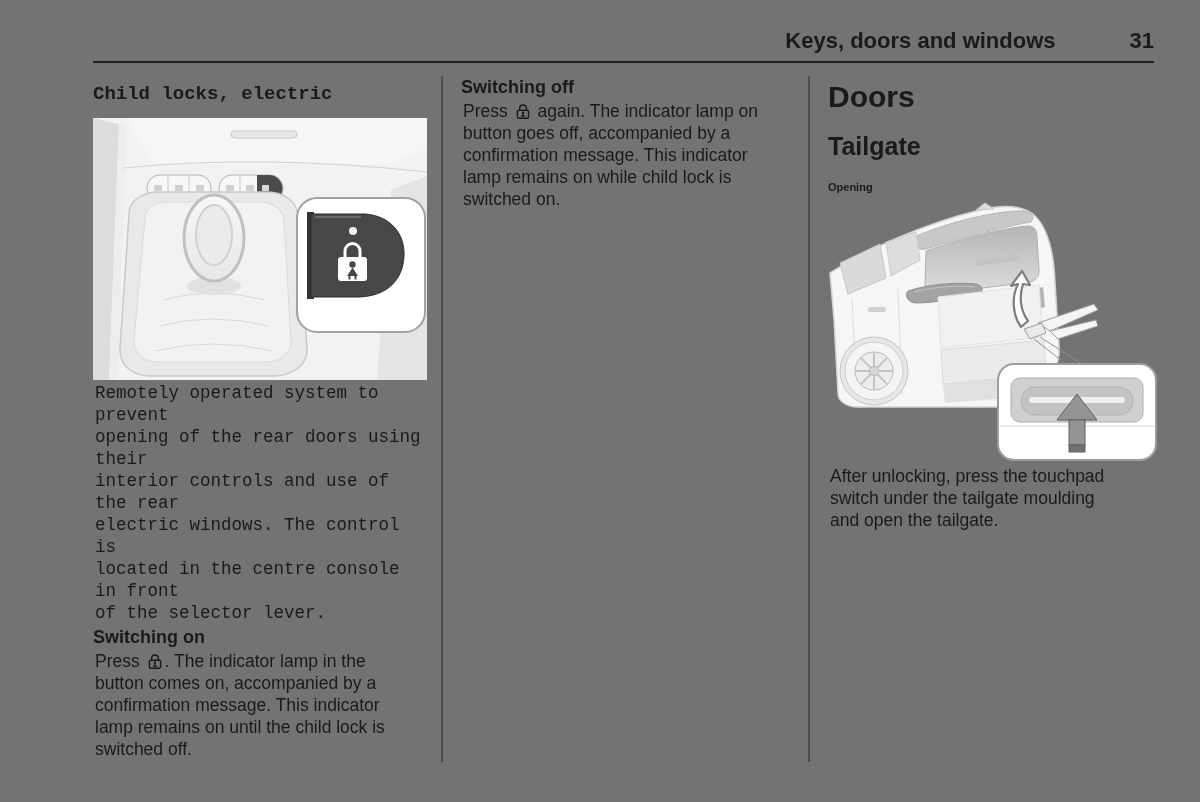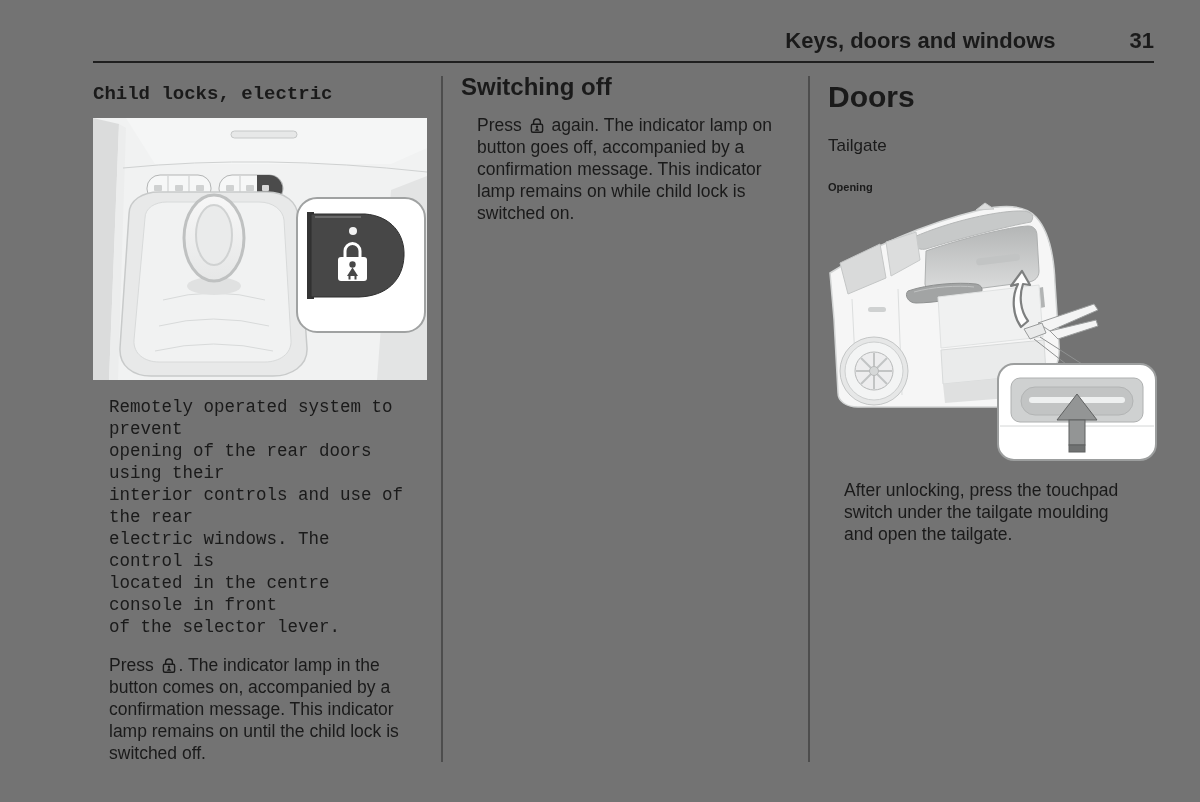--- a/index.html
+++ b/index.html
@@ -12,29 +12,29 @@
   .hdr-rule{position:absolute;left:93px;top:61px;width:1061px;height:2px;background:#1f1f1f;}
   
   .vdiv{position:absolute;top:76px;height:686px;width:2px;background:#4d4d4d;}
   .vdiv.d1{left:441px;} .vdiv.d2{left:808px;}
   
   .col{position:absolute;top:76px;}
   .col-left{left:93px;width:334px;}
   .col-mid{left:461px;width:336px;}
   .col-right{left:828px;width:334px;}
   h2.sec{font-size:19px;line-height:23px;font-weight:bold;margin:7px 0 12px 0;font-family:Liberation Mono, monospace;}
-  h3.sub{font-size:24px;line-height:22px;font-weight:bold;margin:0;}
-  p.body{font-size:17.5px;line-height:22px;margin:16px;white-space:pre-line;}
+  h3.sub{font-size:18px;line-height:22px;font-weight:bold;margin:0;}
+  p.body{font-size:17.5px;line-height:22px;margin:2px;white-space:pre-line;}
   .col-left figure, .col-right figure{margin:0;}
   .fig{display:block;}
   .mt20{margin-top:20px;font-family:Liberation Mono, monospace;} .mt19{margin-top:19px;} .mt4{margin-top:4px;} .mt8{margin-top:8px;}
   
   h1.doors{font-size:30px;line-height:34px;font-weight:bold;margin:4px 0 12px 0;}
   h2.load{font-size:26px;line-height:28px;font-weight:bold;margin:19px 0 0 0;}
-  h3.tail{font-size:17px;line-height:22px;font-weight:normal;margin:21px 0 0 0;}
+  h3.tail{font-size:25px;line-height:22px;font-weight:bold;margin:21px 0 0 0;}
   h4.open{font-size:11px;line-height:20px;font-weight:bold;margin:20px 0 0 0;}
   .fig-right{margin-top:11px;}
   .p-right{margin-top:18px;}
   .inline-ic{vertical-align:-3px;margin:0 2px;}
 </style>
 </head>
 <body>
 
 <div class="page">
 
@@ -107,20 +107,21 @@
       </svg>
     </figure>
 
     <p class="body mt20">Remotely operated system to prevent
 opening of the rear doors using their
 interior controls and use of the rear
 electric windows. The control is
 located in the centre console in front
 of the selector lever.</p>
 
+    <h3 class="sub mt19">Switching on</h3>
     <p class="body mt4"><span>Press </span><svg class="inline-ic" width="16" height="17" viewBox="0 0 16 17">
           <path d="M4.6,7.2 V5.4 a3.4,3.4 0 0 1 6.8,0 V7.2" stroke="#1a1a1a" stroke-width="1.4" fill="none"></path>
           <rect x="2.4" y="7.2" width="11.2" height="8" rx="1.5" fill="none" stroke="#1a1a1a" stroke-width="1.4"></rect>
           <circle cx="8" cy="9.7" r="1.2" fill="#1a1a1a"></circle>
           <path d="M8,10.8 L5.7,13.8 H10.3 Z" fill="#1a1a1a"></path>
         </svg><span>. The indicator lamp in the
 button comes on, accompanied by a
 confirmation message. This indicator
 lamp remains on until the child lock is
 switched off.</span></p>

